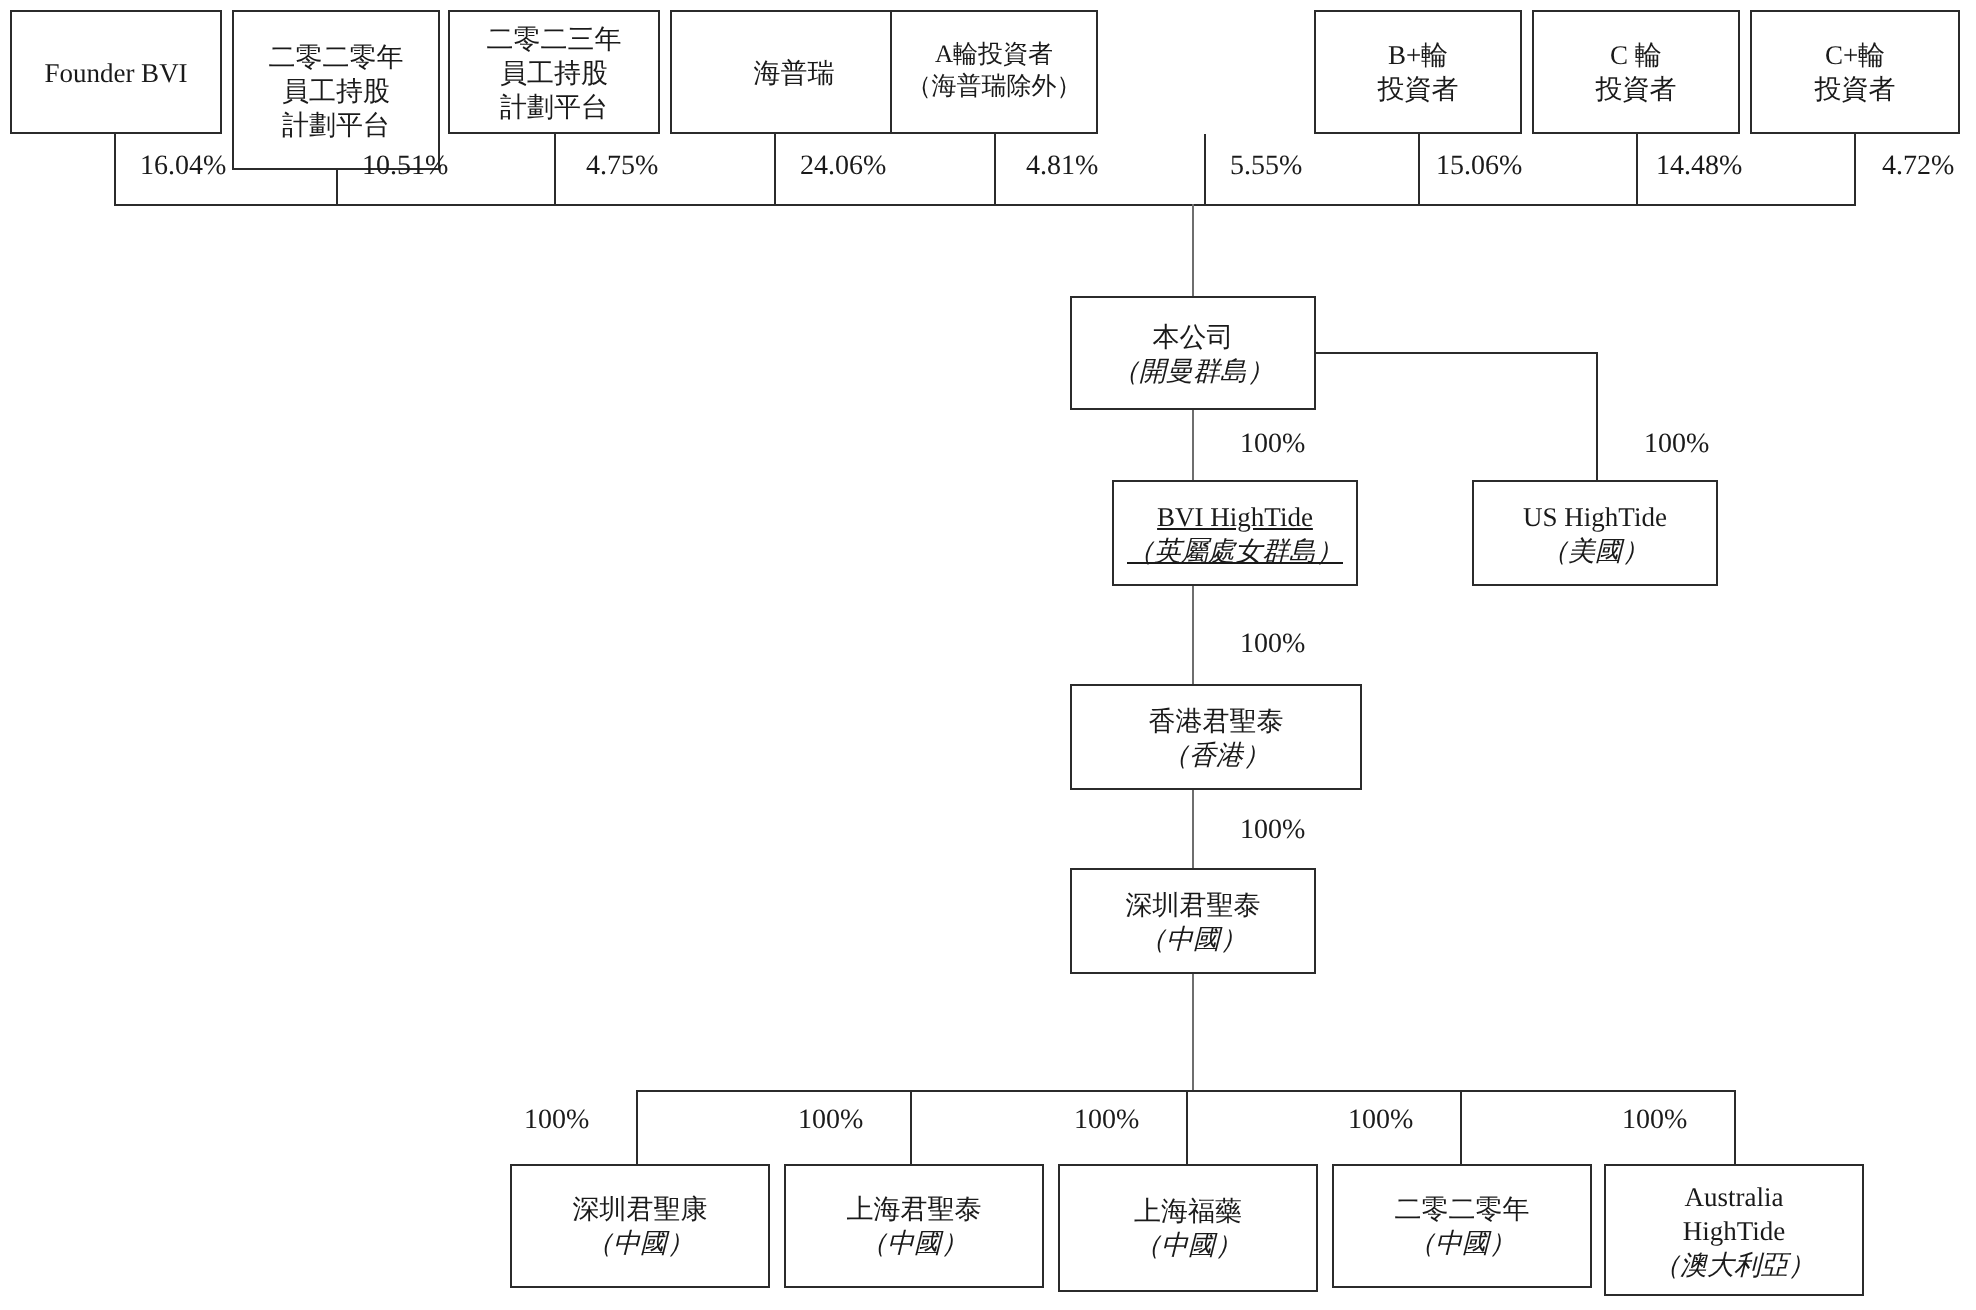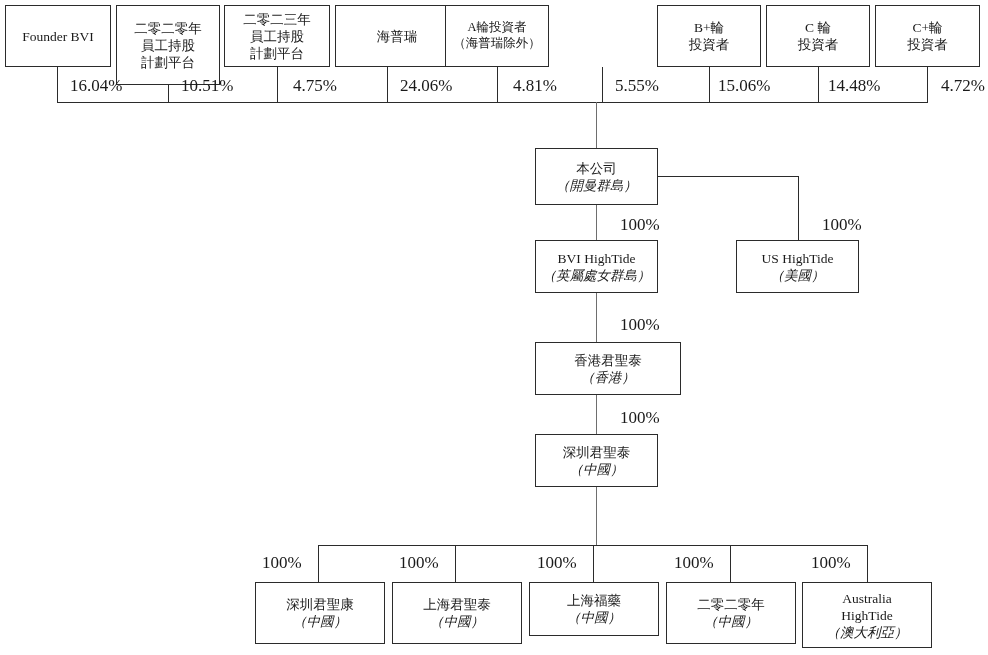--- a/index.html
+++ b/index.html
@@ -29,21 +29,21 @@
     justify-content: center;
     text-align: center;
     line-height: 1.26;
     font-size: 13.5px;
     z-index: 3;
   }
   .node .ln { display: block; white-space: nowrap; }
   .node .sub { font-style: italic; }
   .pct {
     position: absolute;
-    font-size: 17px;
+    font-size: 14px;
     white-space: nowrap;
     z-index: 4;
     background: transparent;
   }
   .ln-v, .ln-h {
     position: absolute;
     background: #2b2b2b;
     z-index: 1;
   }
   .ln-v { width: 1px; }
@@ -130,21 +130,21 @@
   <div class="pct" style="left:822px; top:215px;">100%</div>
 
   <div class="node" style="left:736px; top:240px; width:123px; height:53px;">
     <span class="ln">US HighTide</span>
     <span class="ln sub">（美國）</span>
   </div>
 
   <div class="ln-v trunk" style="left:596px; top:205px; height:35px;"></div>
   <div class="pct" style="left:620px; top:215px;">100%</div>
 
-  <div class="node" style="left:535px; top:240px; width:123px; height:53px;">
+  <div class="node" style="left:556px; top:240px; width:123px; height:53px;text-decoration:underline;">
     <span class="ln">BVI HighTide</span>
     <span class="ln sub">（英屬處女群島）</span>
   </div>
 
   <div class="ln-v trunk" style="left:596px; top:293px; height:49px;"></div>
   <div class="pct" style="left:620px; top:315px;">100%</div>
 
   <div class="node" style="left:535px; top:342px; width:146px; height:53px;">
     <span class="ln">香港君聖泰</span>
     <span class="ln sub">（香港）</span>
@@ -176,21 +176,21 @@
   <div class="node" style="left:255px; top:582px; width:130px; height:62px;">
     <span class="ln">深圳君聖康</span>
     <span class="ln sub">（中國）</span>
   </div>
 
   <div class="node" style="left:392px; top:582px; width:130px; height:62px;">
     <span class="ln">上海君聖泰</span>
     <span class="ln sub">（中國）</span>
   </div>
 
-  <div class="node" style="left:529px; top:582px; width:130px; height:54px;">
+  <div class="node" style="left:529px; top:582px; width:130px; height:64px;">
     <span class="ln">上海福藥</span>
     <span class="ln sub">（中國）</span>
   </div>
 
   <div class="node" style="left:666px; top:582px; width:130px; height:62px;">
     <span class="ln">二零二零年</span>
     <span class="ln sub">（中國）</span>
   </div>
 
   <div class="node" style="left:802px; top:582px; width:130px; height:66px;">

